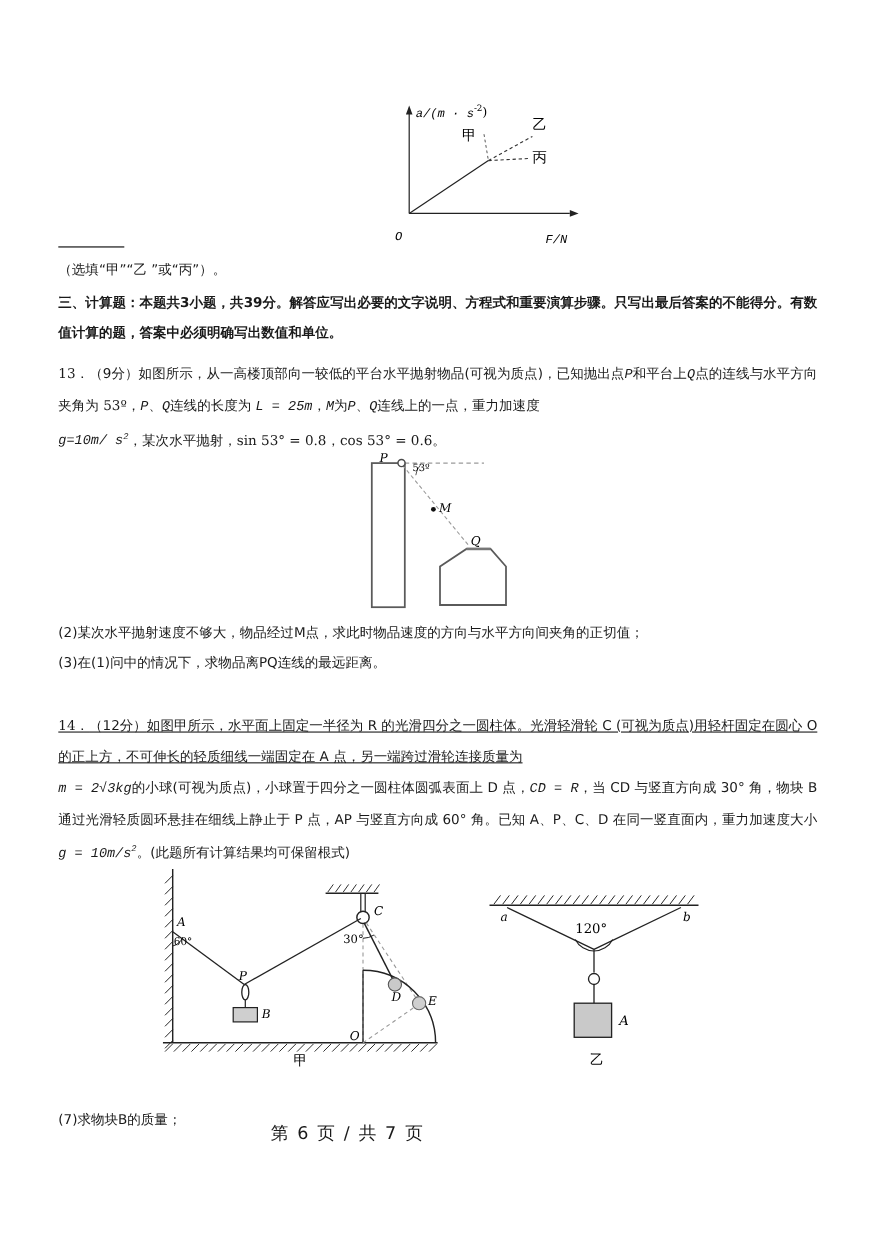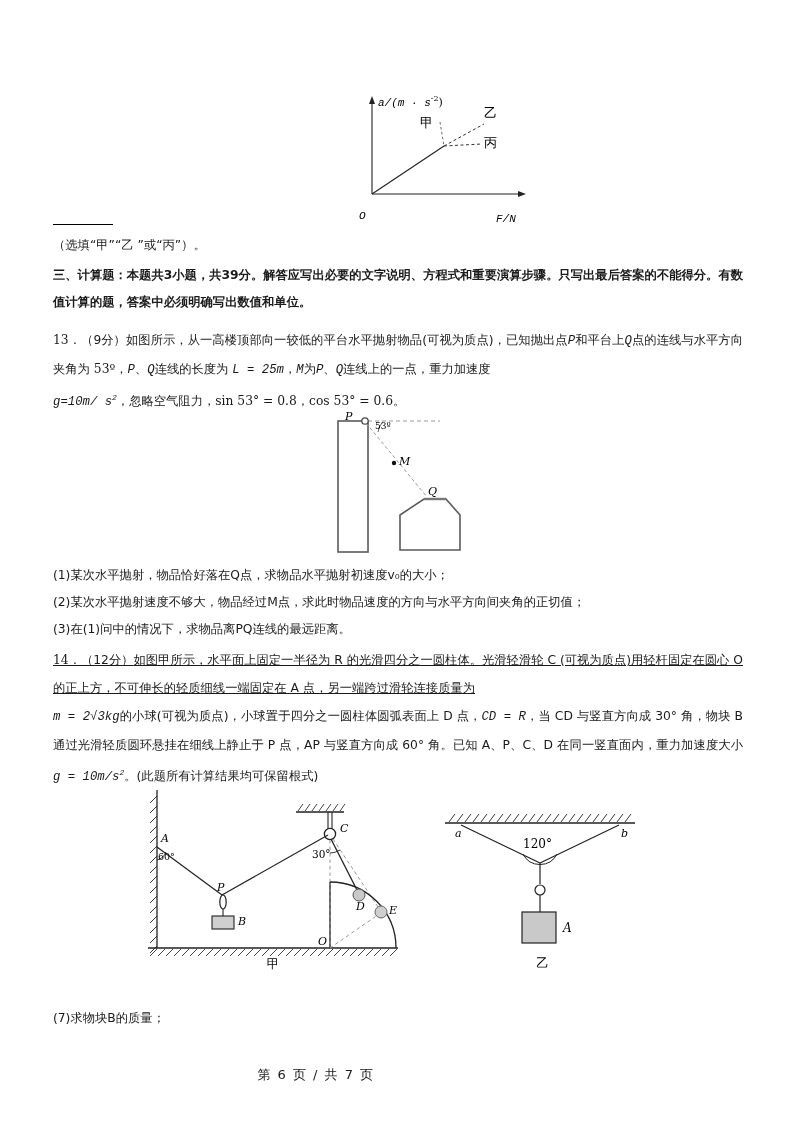--- a/index.html
+++ b/index.html
@@ -60,24 +60,24 @@
   }
   .figcap {
     text-align: center;
     font-size: 12.5px;
     font-family: "DejaVu Sans", "Liberation Sans", sans-serif;
   }
   
   .footer {
     position: absolute;
     left: 0;
-    top: 1066px;
+    top: 1020px;
     width: 632px;
     text-align: center;
-    font-size: 13px;
+    font-size: 16px;
     letter-spacing: 1.5px;
     color: #1a1a1a;
     font-family: "DejaVu Sans", "Liberation Sans", sans-serif;
   }
   svg { display: block; }
   .lbl-i {
     font-family: "DejaVu Serif", "Liberation Serif", serif;
     font-style: italic;
     font-size: 11px;
   }
@@ -135,21 +135,21 @@
 
   <div class="content" style="top:262px;">
     <div class="ptext bold" style="line-height:27px;">三、计算题：本题共3小题，共39分。解答应写出必要的文字说明、方程式和重要演算步骤。只写出最后答案的不能得分。有数值计算的题，答案中必须明确写出数值和单位。</div>
   </div>
 
   <div class="content" style="top:326px;">
     <div class="ptext" style="line-height:28px;">
       <span class="serif">13．</span><span>（9分）</span><span>如图所示，从一高楼顶部向一较低的平台水平抛射物品(可视为质点)，已知抛出点</span><span class="serif-it">P</span><span>和平台上</span><span class="serif-it">Q</span><span>点的连线与水平方向夹角为</span> <span class="serif">53º</span><span>，</span><span class="serif-it">P</span><span>、</span><span class="serif-it">Q</span><span>连线的长度为</span> <span class="serif-it">L = 25m</span><span>，</span><span class="serif-it">M</span><span>为</span><span class="serif-it">P</span><span>、</span><span class="serif-it">Q</span><span>连线上的一点，重力加速度</span>
     </div>
     <div class="ptext" style="line-height:28px;">
-      <span class="serif-it">g=10m/ s</span><span class="sup serif-it">2</span><span>，忽略空气阻力，</span><span class="serif">sin 53° = 0.8</span><span>，</span><span class="serif">cos 53° = 0.6</span><span>。</span>
+      <span class="serif-it">g=10m/ s</span><span class="sup serif-it">2</span><span>，某次水平抛射，</span><span class="serif">sin 53° = 0.8</span><span>，</span><span class="serif">cos 53° = 0.6</span><span>。</span>
     </div>
   </div>
 
   <div class="fig" style="position:absolute; left:300px; top:405px; width:230px; height:155px;">
     <svg width="230" height="155" viewBox="0 0 230 155">
 
       <rect x="38" y="16" width="30" height="131" fill="#ffffff" stroke="#5a5a5a" stroke-width="1.6"></rect>
 
       <line x1="68" y1="16" x2="140" y2="16" stroke="#9a9a9a" stroke-width="1" stroke-dasharray="4,3"></line>
 
@@ -165,21 +165,20 @@
 
       <line x1="124" y1="94" x2="146" y2="94" stroke="#777" stroke-width="2.4"></line>
     </svg>
     <div class="lbl-i" style="position:absolute; left:45px; top:5px;">P</div>
     <div class="lbl-n" style="position:absolute; left:75px; top:16px; font-size:9px;">53º</div>
     <div class="lbl-i" style="position:absolute; left:99px; top:50px;">M</div>
     <div class="lbl-i" style="position:absolute; left:128px; top:80px;">Q</div>
   </div>
 
   <div class="content" style="top:562px;">
-    <div class="ptext" style="line-height:27px;">(1)某次水平抛射，物品恰好落在Q点，求物品水平抛射初速度v₀的大小；</div>
     <div class="ptext" style="line-height:27px;">(2)某次水平抛射速度不够大，物品经过M点，求此时物品速度的方向与水平方向间夹角的正切值；</div>
     <div class="ptext" style="line-height:27px;">(3)在(1)问中的情况下，求物品离PQ连线的最远距离。</div>
   </div>
 
   <div class="content" style="top:646px;">
     <div class="ptext" style="line-height:28px;text-decoration:underline;">
       <span class="serif">14．</span><span>（12分）</span><span>如图甲所示，水平面上固定一半径为 R 的光滑四分之一圆柱体。光滑轻滑轮 C (可视为质点)用轻杆固定在圆心 O 的正上方，不可伸长的轻质细线一端固定在 A 点，另一端跨过滑轮连接质量为</span>
     </div>
     <div class="ptext" style="line-height:28px;">
       <span class="serif-it">m = 2√3kg</span><span>的小球(可视为质点)，小球置于四分之一圆柱体圆弧表面上 D 点，</span><span class="serif-it">CD = R</span><span>，当 CD 与竖直方向成 30° 角，物块 B 通过光滑轻质圆环悬挂在细线上静止于 P 点，AP 与竖直方向成 60° 角。已知 A、P、C、D 在同一竖直面内，重力加速度大小</span> <span class="serif-it">g = 10m/s</span><span class="sup serif-it">2</span><span>。(此题所有计算结果均可保留根式)</span>

